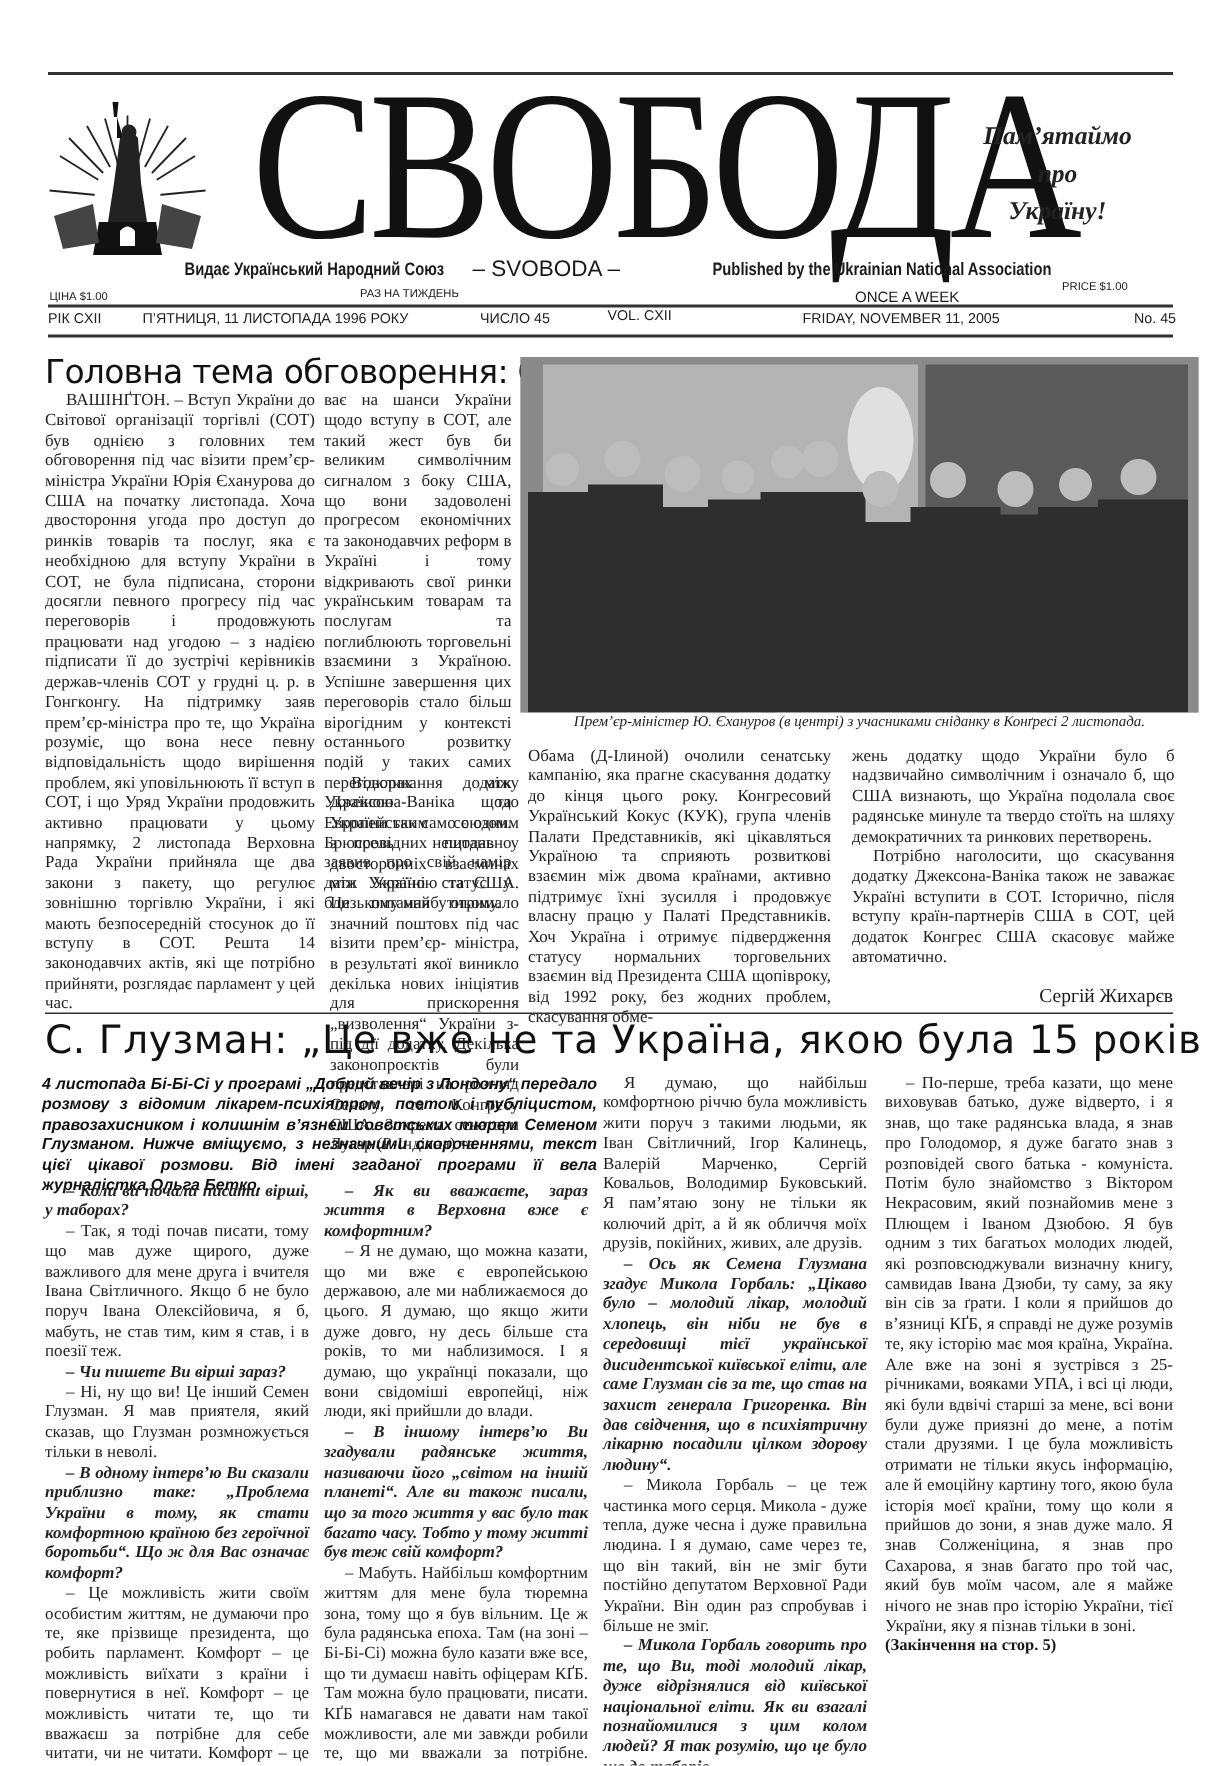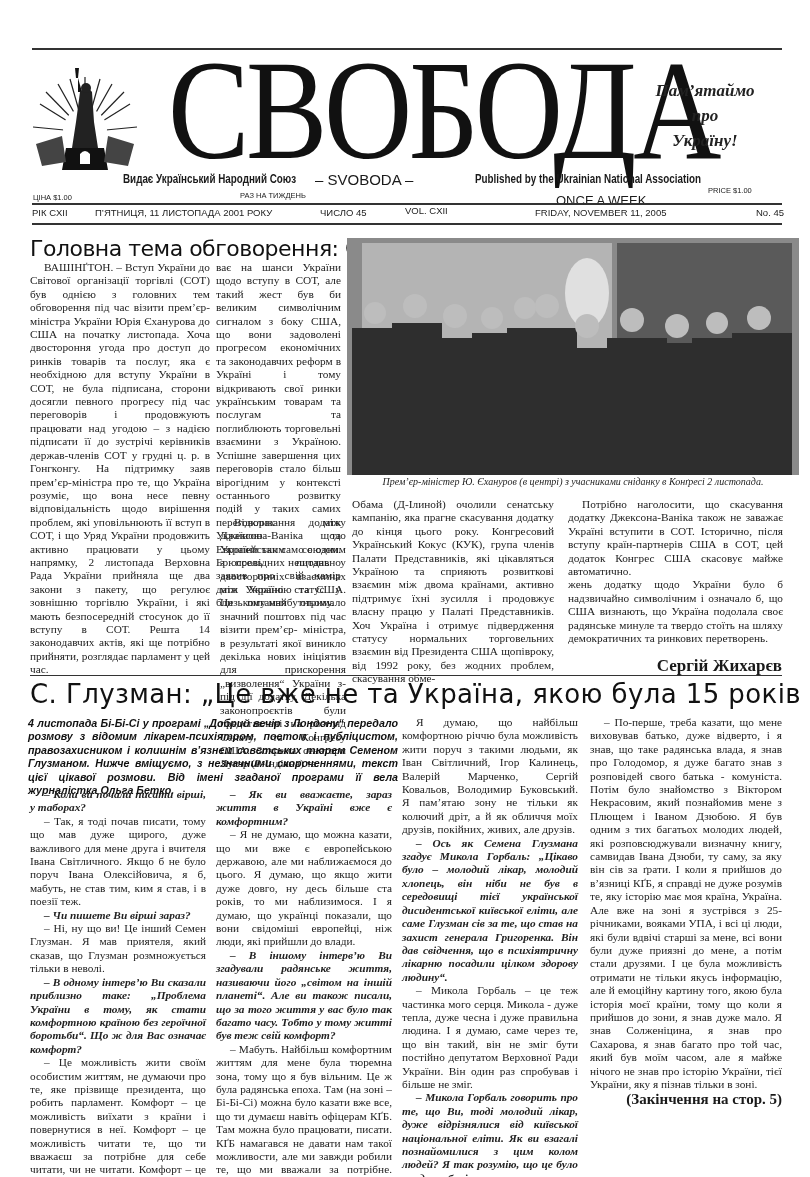--- a/index.html
+++ b/index.html
@@ -57,28 +57,28 @@
   <div>Пам’ятаймо</div>
   <div>про</div>
   <div>Україну!</div>
 </div>
 
 <div class="abs small-sans" style="left:123px;top:172px;font-size:12px;font-weight:bold;transform:scaleX(0.82);transform-origin:left top;white-space:nowrap;">Видає Український Народний Союз</div>
 <div class="abs small-sans" style="left:315px;top:171px;font-size:15px;white-space:nowrap;">– SVOBODA –</div>
 <div class="abs small-sans" style="left:475px;top:172px;font-size:12px;font-weight:bold;transform:scaleX(0.82);transform-origin:left top;white-space:nowrap;">Published by the Ukrainian National Association</div>
 <div class="abs small-sans" style="left:33px;top:193px;font-size:7.5px;">ЦІНА $1.00</div>
 <div class="abs small-sans" style="left:194px;top:191px;font-size:7.5px;margin-left:46px;">РАЗ НА ТИЖДЕНЬ</div>
-<div class="abs small-sans" style="left:556px;top:193px;font-size:13px;">ONCE A WEEK</div>
+<div class="abs small-sans" style="left:570px;top:193px;font-size:10px;">ONCE A WEEK</div>
 <div class="abs small-sans" style="left:708px;top:186px;font-size:7.5px;">PRICE $1.00</div>
 
 <div class="rule" style="left:32px;top:203px;width:750px;height:2px;"></div>
 <div class="rule" style="left:32px;top:223px;width:750px;height:2px;"></div>
 
 <div class="dateline" style="left:32px;">РІК CXII</div>
-<div class="dateline" style="left:95px;">П’ЯТНИЦЯ, 11 ЛИСТОПАДА 2001 РОКУ</div>
+<div class="dateline" style="left:95px;">П’ЯТНИЦЯ, 11 ЛИСТОПАДА 1996 РОКУ</div>
 <div class="dateline" style="left:320px;">ЧИСЛО 45</div>
 <div class="dateline" style="left:405px;top:205px;">VOL. CXII</div>
 <div class="dateline" style="left:535px;">FRIDAY, NOVEMBER 11,  2005</div>
 <div class="dateline" style="left:756px;">No. 45</div>
 
 <div class="h1" style="left:30px;top:236px;font-size:22px;letter-spacing:-0.5px;">Головна тема обговорення: СОТ</div>
 
 <div class="col" style="left:30px;top:261px;width:180px;">
   <p>ВАШІНҐТОН. – Вступ України до Світової організації торгівлі (СОТ) був однією з головних тем обговорення під час візити прем’єр-міністра України Юрія Єханурова до США на початку листопада. Хоча двостороння угода про доступ до ринків товарів та послуг, яка є необхідною для вступу України в СОТ, не була підписана, сторони досягли певного прогресу під час переговорів і продовжують працювати над угодою – з надією підписати її до зустрічі керівників держав-членів СОТ у грудні ц. р. в Гонгконгу. На підтримку заяв прем’єр-міністра про те, що Україна розуміє, що вона несе певну відповідальність щодо вирішення проблем, які уповільнюють її вступ в СОТ, і що Уряд України продовжить активно працювати у цьому напрямку, 2 листопада Верховна Рада України прийняла ще два закони з пакету, що регулює зовнішню торгівлю України, і які мають безпосередній стосунок до її вступу в СОТ. Решта 14 законодавчих актів, які ще потрібно прийняти, розглядає парламент у цей час.</p>
 </div>
@@ -121,47 +121,47 @@
         <circle cx="412" cy="80" r="12"></circle>
     </g>
   </svg>
 </div>
 <div class="caption">Прем’єр-міністер Ю. Єхануров (в центрі) з учасниками сніданку в Конґресі 2 листопада.</div>
 
 <div class="col" style="left:352px;top:498px;width:202px;">
   <p style="text-indent:0;">Обама (Д-Ілиной) очолили сенатську кампанію, яка прагне скасування додатку до кінця цього року. Конгресовий Український Кокус (КУК), група членів Палати Представників, які цікавляться Україною та сприяють розвиткові взаємин між двома країнами, активно підтримує їхні зусилля і продовжує власну працю у Палаті Представників. Хоч Україна і отримує підвердження статусу нормальних торговельних взаємин від Президента США щопівроку, від 1992 року, без жодних проблем, скасування обме-</p>
 </div>
 <div class="col" style="left:568px;top:498px;width:215px;">
+  <p style="text-indent:0;">жень додатку щодо України було б надзвичайно символічним і означало б, що США визнають, що Україна подолала своє радянське минуле та твердо стоїть на шляху демократичних та ринкових перетворень.</p>
   <p>Потрібно наголосити, що скасування додатку Джексона-Ваніка також не заважає Україні вступити в СОТ. Історично, після вступу країн-партнерів США в СОТ, цей додаток Конгрес США скасовує майже автоматично.</p>
-  <p style="text-indent:0;">жень додатку щодо України було б надзвичайно символічним і означало б, що США визнають, що Україна подолала своє радянське минуле та твердо стоїть на шляху демократичних та ринкових перетворень.</p>
 </div>
-<div class="abs" style="left:640px;top:656px;width:142px;text-align:right;font-weight:bold;font-size:17px;">Сергій Жихарєв</div>
+<div class="abs" style="left:640px;top:656px;width:142px;text-align:right;font-weight:normal;font-size:13px;">Сергій Жихарєв</div>
 
 <div class="rule" style="left:30px;top:675px;width:752px;height:1px;"></div>
 
 <div class="h1" style="left:30px;top:679px;font-size:26px;letter-spacing:0.4px;">С. Глузман: „Це вже не та Україна, якою була 15 років тому“</div>
 
 <div class="lead">4 листопада Бі-Бі-Сі у програмі „Добрий вечір з Лондону“ передало розмову з відомим лікарем-психіятром, поетом і публіцистом, правозахисником і колишнім в’язнем совєтських тюрем Семеном Глузманом. Нижче вміщуємо, з незначними скороченнями, текст цієї цікавої розмови. Від імені згаданої програми її вела журналістка Ольга Бетко.</div>
 
 <div class="col" style="left:30px;top:788px;width:176px;">
   <p class="q">– Коли ви почали писати вірші, у таборах?</p>
   <p>– Так, я тоді почав писати, тому що мав дуже щирого, дуже важливого для мене друга і вчителя Івана Світличного. Якщо б не було поруч Івана Олексійовича, я б, мабуть, не став тим, ким я став, і в поезії теж.</p>
   <p class="q">– Чи пишете Ви вірші зараз?</p>
   <p>– Ні, ну що ви! Це інший Семен Глузман. Я мав приятеля, який сказав, що Глузман розмножується тільки в неволі.</p>
   <p class="q">– В одному інтерв’ю Ви сказали приблизно таке: „Проблема України в тому, як стати комфортною країною без героїчної боротьби“. Що ж для Вас означає комфорт?</p>
   <p>– Це можливість жити своїм особистим життям, не думаючи про те, яке прізвище президента, що робить парламент. Комфорт – це можливість виїхати з країни і повернутися в неї. Комфорт – це можливість читати те, що ти вважаєш за потрібне для себе читати, чи не читати. Комфорт – це нормальне життя европейської країни.</p>
 </div>
 <div class="col" style="left:216px;top:788px;width:176px;">
-  <p class="q">– Як ви вважаєте, зараз життя в Україні вже є комфортним?</p>
+  <p class="q">– Як ви вважаєте, зараз життя в Верховна вже є комфортним?</p>
   <p>– Я не думаю, що можна казати, що ми вже є европейською державою, але ми наближаємося до цього. Я думаю, що якщо жити дуже довго, ну десь більше ста років, то ми наблизимося. І я думаю, що українці показали, що вони свідоміші европейці, ніж люди, які прийшли до влади.</p>
   <p class="q">– В іншому інтерв’ю Ви згадували радянське життя, називаючи його „світом на іншій планеті“. Але ви також писали, що за того життя у вас було так багато часу. Тобто у тому житті був теж свій комфорт?</p>
   <p>– Мабуть. Найбільш комфортним життям для мене була тюремна зона, тому що я був вільним. Це ж була радянська епоха. Там (на зоні – Бі-Бі-Сі) можна було казати вже все, що ти думаєш навіть офіцерам КҐБ. Там можна було працювати, писати. КҐБ намагався не давати нам такої можливости, але ми завжди робили те, що ми вважали за потрібне. Можна було сперечатися.</p>
 </div>
 <div class="col" style="left:402px;top:716px;width:176px;">
   <p>Я думаю, що найбільш комфортною річчю була можливість жити поруч з такими людьми, як Іван Світличний, Ігор Калинець, Валерій Марченко, Сергій Ковальов, Володимир Буковський. Я пам’ятаю зону не тільки як колючий дріт, а й як обличчя моїх друзів, покійних, живих, але друзів.</p>
   <p class="q">– Ось як Семена Глузмана згадує Микола Горбаль: „Цікаво було – молодий лікар, молодий хлопець, він ніби не був в середовищі тієї української дисидентської київської еліти, але саме Глузман сів за те, що став на захист генерала Григоренка. Він дав свідчення, що в психіятричну лікарню посадили цілком здорову людину“.</p>
   <p>– Микола Горбаль – це теж частинка мого серця. Микола - дуже тепла, дуже чесна і дуже правильна людина. І я думаю, саме через те, що він такий, він не зміг бути постійно депутатом Верховної Ради України. Він один раз спробував і більше не зміг.</p>
   <p class="q">– Микола Горбаль говорить про те, що Ви, тоді молодий лікар, дуже відрізнялися від київської національної еліти. Як ви взагалі познайомилися з цим колом людей? Я так розумію, що це було ще до таборів.</p>
 </div>
 <div class="col" style="left:590px;top:716px;width:192px;">
   <p>– По-перше, треба казати, що мене виховував батько, дуже відверто, і я знав, що таке радянська влада, я знав про Голодомор, я дуже багато знав з розповідей свого батька - комуніста. Потім було знайомство з Віктором Некрасовим, який познайомив мене з Плющем і Іваном Дзюбою. Я був одним з тих багатьох молодих людей, які розповсюджували визначну книгу, самвидав Івана Дзюби, ту саму, за яку він сів за ґрати. І коли я прийшов до в’язниці КҐБ, я справді не дуже розумів те, яку історію має моя країна, Україна. Але вже на зоні я зустрівся з 25-річниками, вояками УПА, і всі ці люди, які були вдвічі старші за мене, всі вони були дуже приязні до мене, а потім стали друзями. І це була можливість отримати не тільки якусь інформацію, але й емоційну картину того, якою була історія моєї країни, тому що коли я прийшов до зони, я знав дуже мало. Я знав Солженіцина, я знав про Сахарова, я знав багато про той час, який був моїм часом, але я майже нічого не знав про історію України, тієї України, яку я пізнав тільки в зоні.</p>
 </div>
-<div class="abs" style="left:590px;top:1091px;width:192px;text-align:right;font-weight:bold;font-size:15px;">(Закінчення на стор. 5)</div>
+<div class="abs" style="left:590px;top:1091px;width:192px;text-align:left;font-weight:bold;font-size:11px;">(Закінчення на стор. 5)</div>
 
 </body></html>

